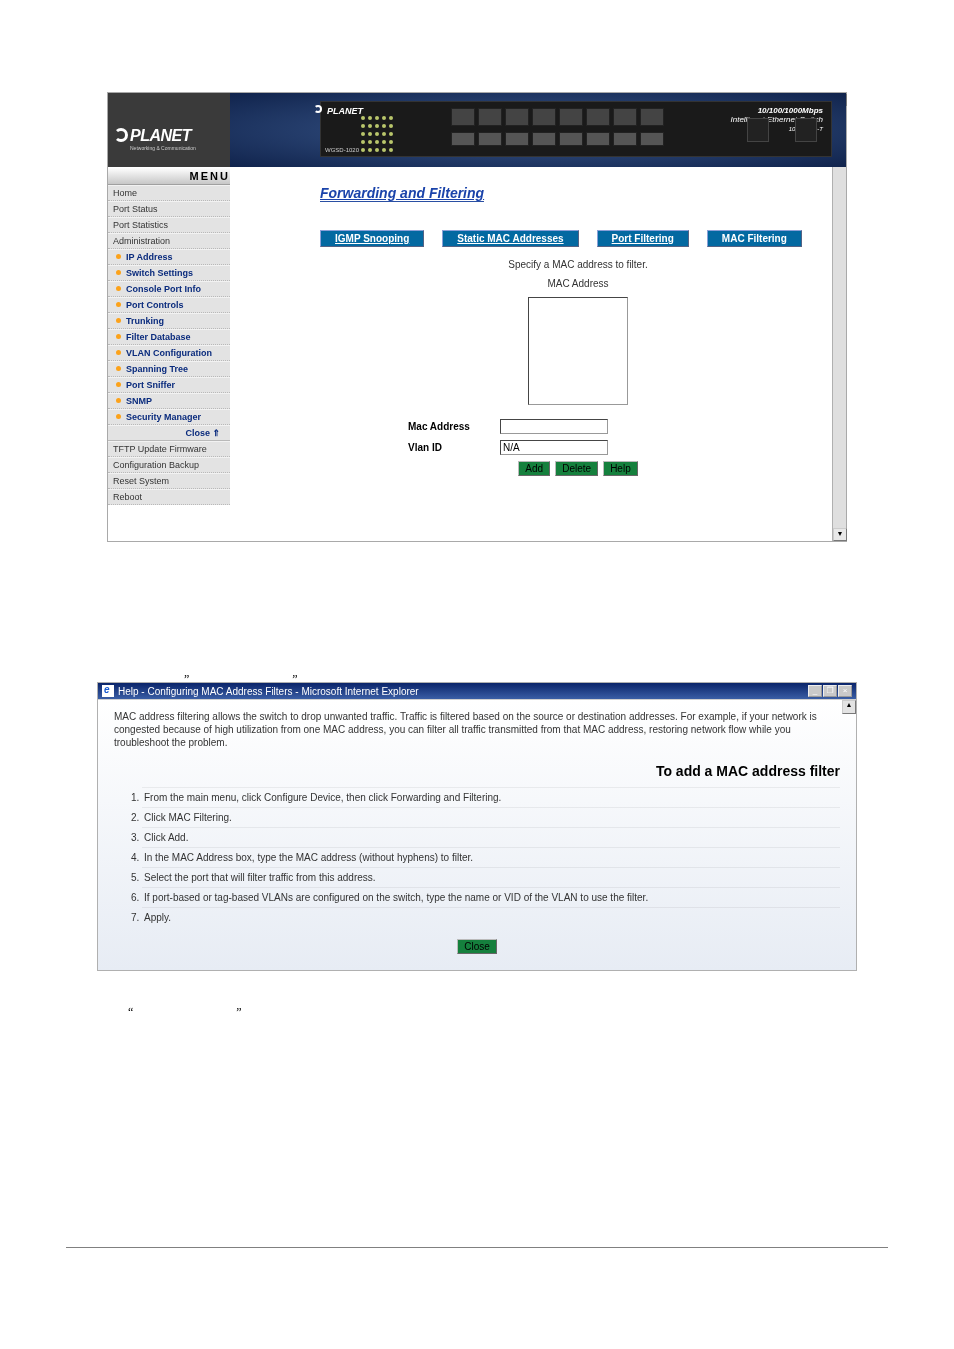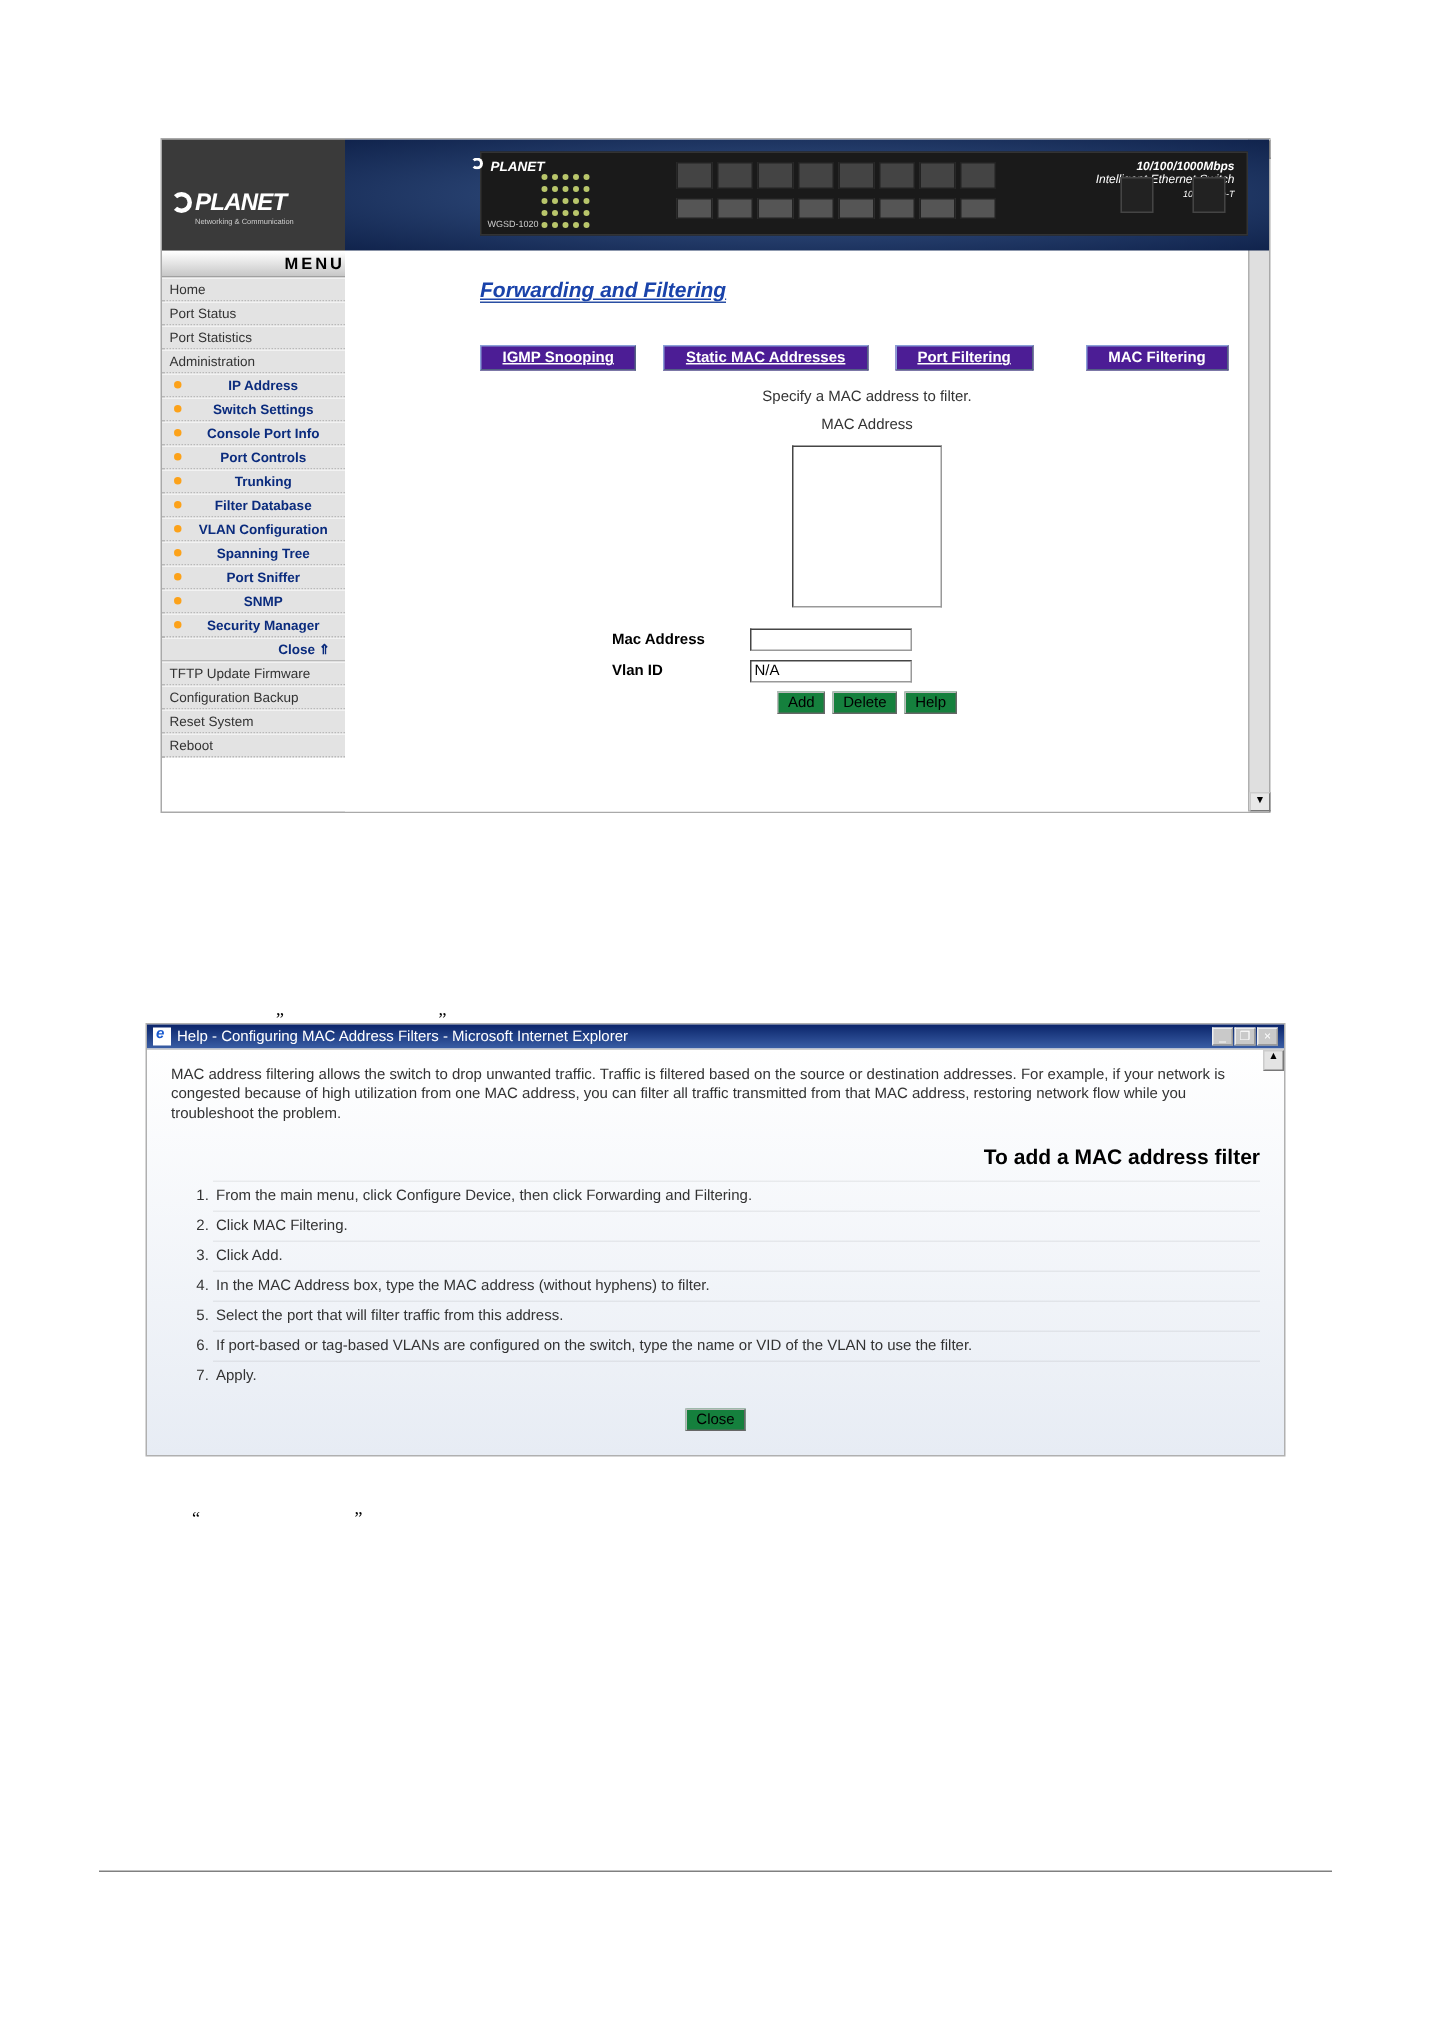--- a/index.html
+++ b/index.html
@@ -8,21 +8,21 @@
   
   .shot1 { border: 1px solid #a9a9a9; margin: 92px auto 0; width: 740px; height: 450px; position: relative; background: #fff; }
   .leftpane { width: 122px; float: left; background: #e3e3e3; }
   .logo { height: 74px; background: #3a3a3a; color: #fff; position: relative; }
   .logo .brand { position: absolute; left: 22px; top: 34px; font-weight: bold; font-style: italic; font-size: 16px; letter-spacing: -0.5px; }
   .logo .sub { position: absolute; left: 22px; top: 52px; font-size: 5px; color: #ccc; }
   .logo .ring { position: absolute; left: 6px; top: 35px; width: 14px; height: 14px; border: 3px solid #fff; border-left-color: transparent; border-radius: 50%; }
   .menu-hdr { text-align: right; font-weight: bold; background: linear-gradient(#fefefe,#c7c7c7); border-top: 1px solid #fff; border-bottom: 1px solid #a0a0a0; font-size: 11px; padding: 2px 0; letter-spacing: 2px; }
   .menu a, .menu span.sec { display: block; padding: 2px 5px; font-size: 9px; color: #333; border-top: 1px solid #f2f2f2; border-bottom: 1px dotted #b9b9b9; cursor: pointer; }
   .menu .sec { color: #222; }
-  .menu .sub { padding-left: 18px; color: #0a2b7d; position: relative; text-align: center; }
+  .menu .sub { padding-left: 18px; color: #0a2b7d; position: relative; }
   .menu .sub::before { content: ''; position: absolute; left: 8px; top: 4px; width: 5px; height: 5px; background: #fca21a; border-radius: 50%; }
   .menu .close { text-align: right; padding-right: 10px; color: #0a2b7d; font-weight: bold; border-bottom: 1px solid #b9b9b9; }
   .rightpane { margin-left: 122px; height: 100%; background: #fff; }
   .device { height: 74px; background: radial-gradient(#3c5b8f,#10234c); position: relative; overflow: hidden; }
   .device .plate { position: absolute; left: 90px; top: 8px; right: 14px; height: 56px; background: #1a1a1a; border: 1px solid #333; }
   .device .plate .brand2 { position: absolute; left: 6px; top: 4px; color: #fff; font-style: italic; font-weight: bold; font-size: 9px; }
   .device .plate .ring2 { position: absolute; left: -7px; top: 3px; width: 8px; height: 8px; border: 2px solid #fff; border-left-color: transparent; border-radius: 50%; }
   .device .plate .model { position: absolute; left: 4px; bottom: 3px; color: #cfcfcf; font-size: 6px; }
   .device .plate .tag { position: absolute; right: 8px; top: 4px; color: #fff; font-style: italic; font-size: 8px; text-align: right; }
   .device .plate .tag b { font-size: 8px; }
@@ -30,22 +30,22 @@
   .device .plate .port { width: 24px; height: 18px; background: #444; border: 1px solid #222; }
   .device .plate .ports2 { position: absolute; left: 130px; top: 30px; display: flex; gap: 3px; }
   .device .plate .port2 { width: 24px; height: 14px; background: #555; border: 1px solid #222; }
   .device .plate .gport { position: absolute; top: 16px; width: 22px; height: 24px; background: #222; border: 1px solid #444; }
   .device .plate .dotrow { position: absolute; left: 40px; top: 14px; display: flex; gap: 3px; }
   .device .plate .dotrow2 { position: absolute; left: 40px; top: 46px; display: flex; gap: 3px; }
   .device .plate .dot { width: 4px; height: 4px; background: #b9c66b; border-radius: 50%; }
   .content { padding: 12px 10px 10px 90px; }
   .sect-title { font-weight: bold; font-style: italic; color: #1a43aa; font-size: 14px; border-bottom: 1px solid #2a4fa3; display: inline-block; text-decoration: underline; margin: 6px 0 28px; }
   .tabs { display: flex; gap: 18px; margin-bottom: 12px; }
-  .tab { background: #4c1d95; color: #fff; font-weight: bold; padding: 2px 14px; font-size: 10px; border: 1px outset #8aa0d8; cursor: pointer; text-decoration: underline; }
-  .tab.plain { text-decoration: none; margin-left: 17px; }
+  .tab { background: #0369a1; color: #fff; font-weight: bold; padding: 2px 14px; font-size: 10px; border: 1px outset #8aa0d8; cursor: pointer; text-decoration: underline; }
+  .tab.plain { text-decoration: none; }
   .instruct { text-align: center; font-size: 10px; color: #333; margin-bottom: 8px; }
   .listarea { width: 100px; height: 108px; border: 1px inset #999; background: #fff; margin: 0 auto 14px; }
   .formrow { display: flex; align-items: center; gap: 8px; margin-bottom: 6px; justify-content: flex-start; margin-left: 88px; }
   .formrow label { width: 84px; font-weight: bold; font-size: 10px; }
   .formrow input { border: 1px inset #999; font-size: 10px; padding: 1px 2px; width: 108px; }
   .btns { text-align: center; margin-top: 4px; }
   .btn { font-size: 10px; padding: 1px 6px; background: #15803d; border: 1px outset #bbb; cursor: pointer; margin: 0 1px; text-align: right; }
   .scroll { position: absolute; right: 0; top: 0; width: 14px; height: 100%; background: #dfdfdf; border-left: 1px solid #b0b0b0; }
   .scroll .up { position: absolute; top: 0; width: 14px; height: 13px; background: #e8e8e8; border: 1px outset #ccc; text-align: center; font-size: 7px; line-height: 10px; }
   .scroll .dn { position: absolute; bottom: 0; width: 14px; height: 13px; background: #e8e8e8; border: 1px outset #ccc; text-align: center; font-size: 7px; line-height: 10px; }

